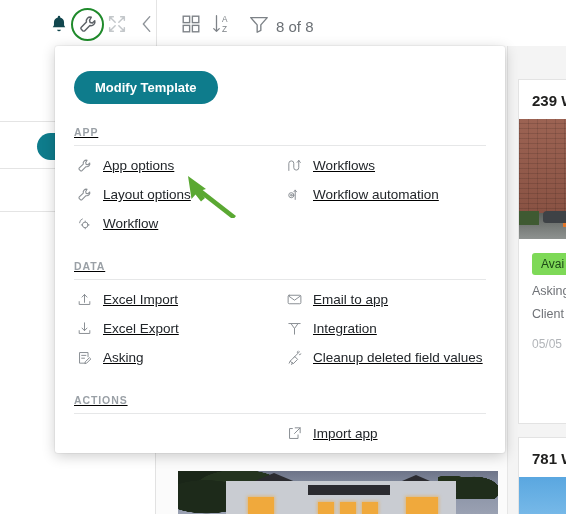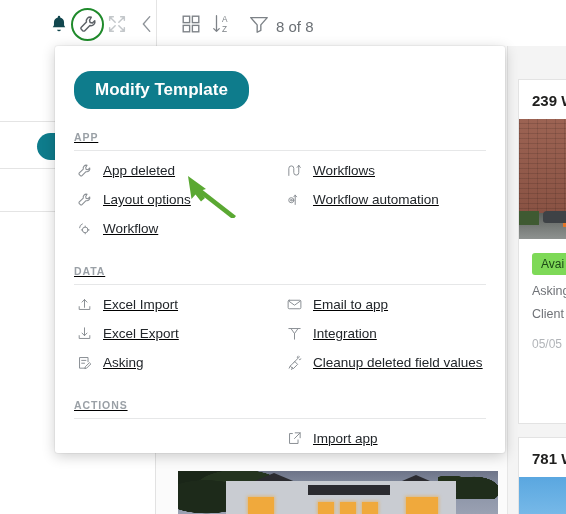--- a/index.html
+++ b/index.html
@@ -248,21 +248,21 @@
     box-shadow: 0 3px 14px rgba(0,0,0,.20), 0 0 0 1px rgba(0,0,0,.04);
     box-sizing: border-box;
     padding: 0;
     overflow: hidden;
   }
   .modify-btn {
     margin: 25px 0 0 19px;
     display: inline-block;
     background: #0e7c8c;
     color: #ffffff;
-    font-size: 17px;
+    font-size: 13px;
     font-weight: bold;
     padding: 9px 21px;
     border-radius: 17px;
     border: none;
     cursor: pointer;
     font-family: "Liberation Sans", sans-serif;
   }
   .section {
     margin: 0 19px;
     text-decoration: underline;
@@ -431,21 +431,21 @@
       <div class="sec-head">APP</div>
       <div class="sec-rule"></div>
       <div class="sec-grid">
         <div>
           <div class="mi">
             <span class="mi-icon">
               <svg viewBox="0 0 24 24" fill="none" stroke="currentColor" stroke-width="1.5" stroke-linecap="round" stroke-linejoin="round">
                   <path d="M15.6 4.6a4.3 4.3 0 0 0-5.3 5.3l-5.6 5.6a1.6 1.6 0 0 0 0 2.3l1.5 1.5a1.6 1.6 0 0 0 2.3 0l5.6-5.6a4.3 4.3 0 0 0 5.3-5.3l-2.6 2.6-2.5-.6-.6-2.5z"></path>
                 </svg>
             </span>
-            <span class="mi-label">App deleted</span>
+            <span class="mi-label">App options</span>
           </div>
           <div class="mi">
             <span class="mi-icon">
               <svg viewBox="0 0 24 24" fill="none" stroke="currentColor" stroke-width="1.5" stroke-linecap="round" stroke-linejoin="round">
                   <path d="M15.6 4.6a4.3 4.3 0 0 0-5.3 5.3l-5.6 5.6a1.6 1.6 0 0 0 0 2.3l1.5 1.5a1.6 1.6 0 0 0 2.3 0l5.6-5.6a4.3 4.3 0 0 0 5.3-5.3l-2.6 2.6-2.5-.6-.6-2.5z"></path>
                 </svg>
             </span>
             <span class="mi-label">Layout options</span>
           </div>
           <div class="mi">

